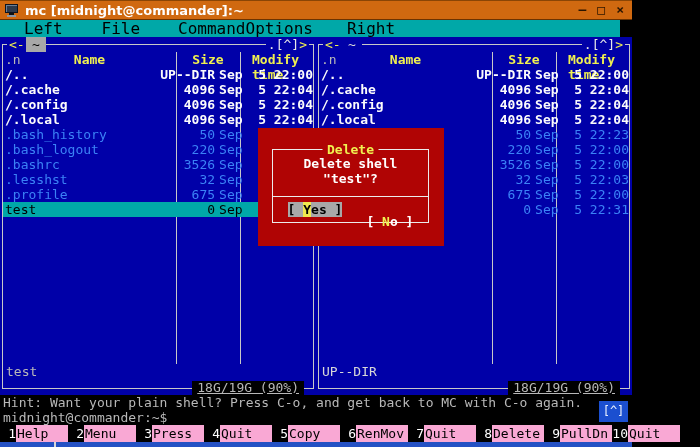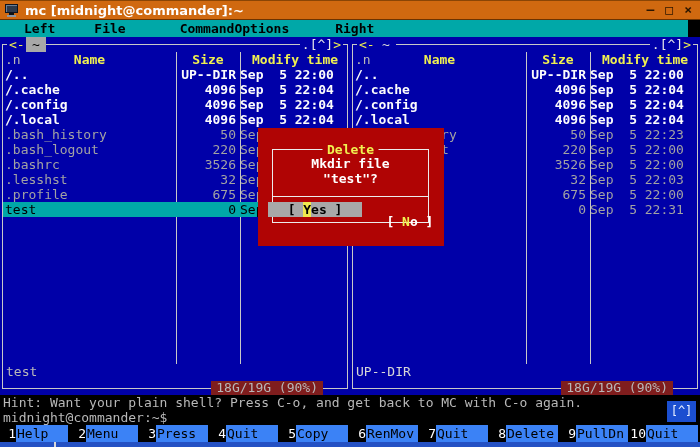--- a/index.html
+++ b/index.html
@@ -1,32 +1,32 @@
 <!DOCTYPE html>
 <html><head>
 <meta charset="utf-8">
 <style>
   * { margin:0; padding:0; box-sizing:border-box; }
   body { width:700px; height:447px; overflow:hidden; background:#000; font-family:"DejaVu Sans Mono", monospace; }
-  .window { position:relative; width:700px; height:447px; background:#000; }
+  .window { position:relative; width:632px; height:447px; background:#000; }
 
   
   .titlebar { position:absolute; top:0; left:0; right:0; height:20px; background:#d06910; border-top:1px solid #8a4505; border-bottom:1px solid #6d3300; display:flex; align-items:center; }
   .win-icon { width:14px; height:13px; margin-left:5px; position:relative; }
   .win-icon .scr { position:absolute; top:0; left:0; width:13px; height:9px; background:#2e3a4a; border:1px solid #0d1420; box-shadow:inset 1px 1px 0 #6b7f96; }
   .win-icon .stand { position:absolute; top:9px; left:4px; width:5px; height:2px; background:#111; }
   .win-icon .base { position:absolute; top:11px; left:2px; width:9px; height:2px; background:#8a97a5; }
   .title-text { color:#fff; font-family:"DejaVu Sans", sans-serif; font-weight:bold; font-size:13px; margin-left:6px; }
   .controls { margin-left:auto; margin-right:8px; display:flex; gap:11px; }
   .ctrl { color:#2a1500; font-weight:bold; font-size:13px; line-height:18px; cursor:default; }
 
   
-  .menubar { position:absolute; top:20px; left:0; right:12px; height:17px; background:#00a8a8; color:#000; font-size:13px; font-weight:bold; line-height:17px; display:flex; padding-left:24px; }
+  .menubar { position:absolute; top:20px; left:0; right:12px; height:17px; background:#00a8a8; color:#000; font-size:16px; font-weight:normal; line-height:17px; display:flex; padding-left:24px; }
   .menu-item { display:inline-block; }
-  .mi-file { margin-left:39px; } .mi-cmd { margin-left:54px; } .mi-opt { } .mi-right { margin-left:46px; }
+  .mi-file { margin-left:39px; } .mi-cmd { margin-left:38px; } .mi-opt { } .mi-right { margin-left:34px; }
 
   
   .panels { position:absolute; top:37px; left:0; right:0; height:358px; background:#0000a8; display:flex; }
   .panel { position:relative; width:350px; height:358px; font-size:13px; line-height:15px; }
   .frame { position:absolute; top:7px; left:2px; right:2px; bottom:6px; border:1px solid #c8c8c8; }
   .colsep { position:absolute; top:15px; width:1px; height:312px; background:#c8c8c8; }
   .sep1 { left:176px; } .sep2 { left:240px; }
 
   .crumbrow { position:absolute; top:0; left:0; right:0; height:15px; line-height:15px; }
   .larrow { position:absolute; left:7px; background:#0000a8; color:#f0f050; padding:0 2px; }
@@ -41,50 +41,50 @@
   .hdr .h-name { position:absolute; left:0; width:173px; text-align:center; }
   .hdr .h-size { position:absolute; left:173px; width:64px; text-align:center; }
   .hdr .h-time { position:absolute; left:249px; }
 
   .filelist { position:absolute; top:30px; left:3px; right:3px; }
   .frow { display:flex; height:15px; line-height:15px; white-space:pre; position:relative; z-index:2; }
   .frow .c-name { width:173px; padding-left:2px; overflow:hidden; }
   .frow .c-size { width:64px; text-align:right; padding-right:4px; }
   .frow .c-time { }
   .frow.dir { color:#fcfcfc; font-weight:bold; }
-  .frow.file { color:#a3a3a3; }
+  .frow.file { color:#3b82f6; }
   .frow.sel { background:#00a8a8; color:#000; font-weight:normal; }
 
   .ministatus { position:absolute; top:327px; left:3px; right:3px; height:15px; line-height:15px; padding-left:3px; color:#b8b8b8; white-space:pre; }
   .ministatus.updir { color:#d8d8d8; }
-  .diskusage { position:absolute; bottom:0; right:27px; height:14px; line-height:14px; background:#7f1d1d; color:#b8b8b8; padding:0 5px; }
+  .diskusage { position:absolute; bottom:0; right:12px; height:14px; line-height:14px; background:#000000; color:#b8b8b8; padding:0 5px;text-decoration:underline; }
 
   
   .dialog { position:absolute; left:258px; top:128px; width:186px; height:118px; background:#b00404; z-index:20; font-size:13px; line-height:15px; font-weight:bold; }
   .dlg-inner { position:absolute; left:14px; right:15px; top:21px; bottom:23px; border:1px solid #ececec; }
   .dlg-title { position:absolute; top:-8px; left:50%; transform:translateX(-50%); background:#b00404; color:#f0f050; padding:0 5px; white-space:pre; }
   .dlg-line1 { position:absolute; top:6px; left:0; right:0; text-align:center; color:#fff; }
   .dlg-line2 { position:absolute; top:21px; left:0; right:0; text-align:center; color:#fff; }
   .dlg-divider { position:absolute; top:46px; left:0; right:0; height:1px; background:#ececec; }
   .dlg-buttons { position:absolute; top:47px; left:0; right:0; bottom:0; display:flex; justify-content:center; align-items:center; gap:24px; white-space:pre; }
   .btn { cursor:default; }
-  .btn-yes { background:#a8a8a8; color:#000; padding:0 20px; }
+  .btn-yes { background:#a8a8a8; color:#000; padding:0 0; }
   .btn-yes .hot { background:#f0e94e; color:#000; }
   .btn-no { color:#fff;margin-top:24px; }
   .btn-no .hot { color:#f0f050; }
 
   
   .hintline { position:absolute; top:395px; left:0; right:0; height:15px; line-height:15px; color:#b8b8b8; font-size:13px; padding-left:3px; white-space:pre; }
   .cmdline { position:absolute; top:410px; left:0; right:0; height:15px; line-height:15px; color:#b8b8b8; font-size:13px; padding-left:3px; white-space:pre; }
   .histbtn { position:absolute; top:401px; right:4px; width:29px; height:21px; background:#1b4fd0; color:#e8f0ff; font-size:12px; line-height:21px; text-align:center; z-index:5; }
 
   .keybar { position:absolute; top:425px; left:0; right:0; height:17px; display:flex; font-size:13px; line-height:17px; }
   .kb-item { width:70px; display:flex; }
   .kb-num { width:16px; text-align:right; color:#fff; white-space:pre; }
-  .kb-label { width:52px; background:#3b82f6; color:#000; padding-left:1px; overflow:hidden; }
+  .kb-label { width:52px; background:#f9a8d4; color:#000; padding-left:1px; overflow:hidden; }
 
   .bottomstrip { position:absolute; top:442px; left:0; right:0; height:5px; background:#2451c4; }
   .grip { position:absolute; left:54px; top:0; width:2px; height:5px; background:#d8d8d8; }
 </style>
 </head>
 <body>
 
 <div class="window">
 
   <div class="titlebar">
@@ -171,21 +171,21 @@
         </div>
       <div class="ministatus updir">UP--DIR</div>
       <div class="diskusage">18G/19G (90%)</div>
     </div>
 
   </div>
 
   <div class="dialog">
     <div class="dlg-inner">
       <span class="dlg-title">Delete</span>
-      <div class="dlg-line1">Mkdir file</div>
+      <div class="dlg-line1">Delete shell</div>
       <div class="dlg-line2">"test"?</div>
       <div class="dlg-divider"></div>
       <div class="dlg-buttons">
         <span class="btn btn-yes"><span>[ </span><span class="hot">Y</span><span>es</span><span> ]</span></span>
         <span class="btn btn-no"><span>[ </span><span class="hot">N</span><span>o</span><span> ]</span></span>
       </div>
     </div>
   </div>
 
   <div class="hintline">Hint: Want your plain shell? Press C-o, and get back to MC with C-o again.</div>

